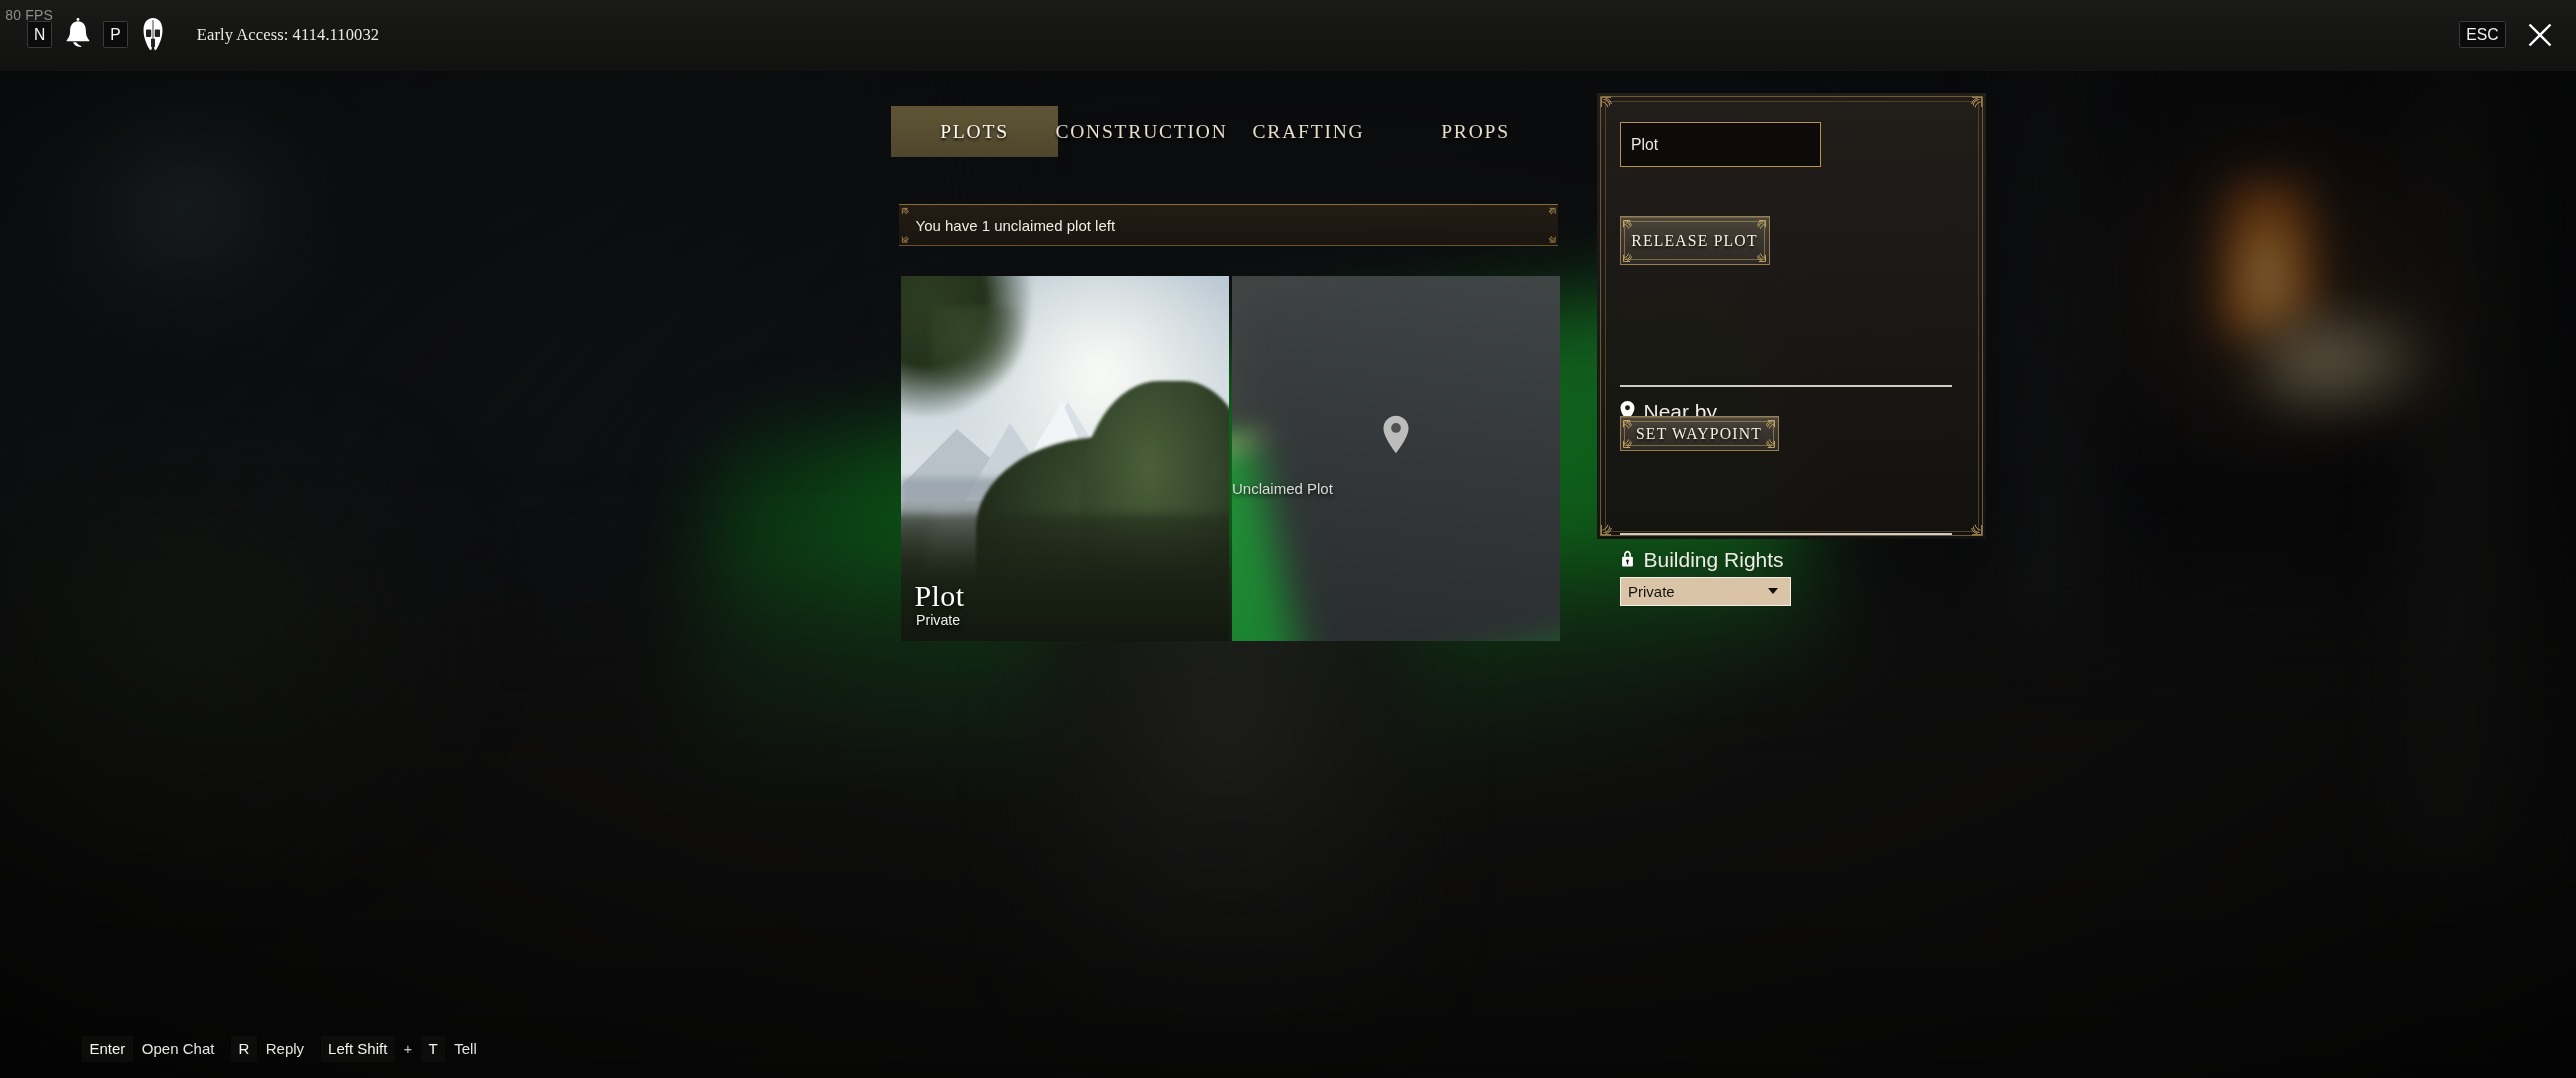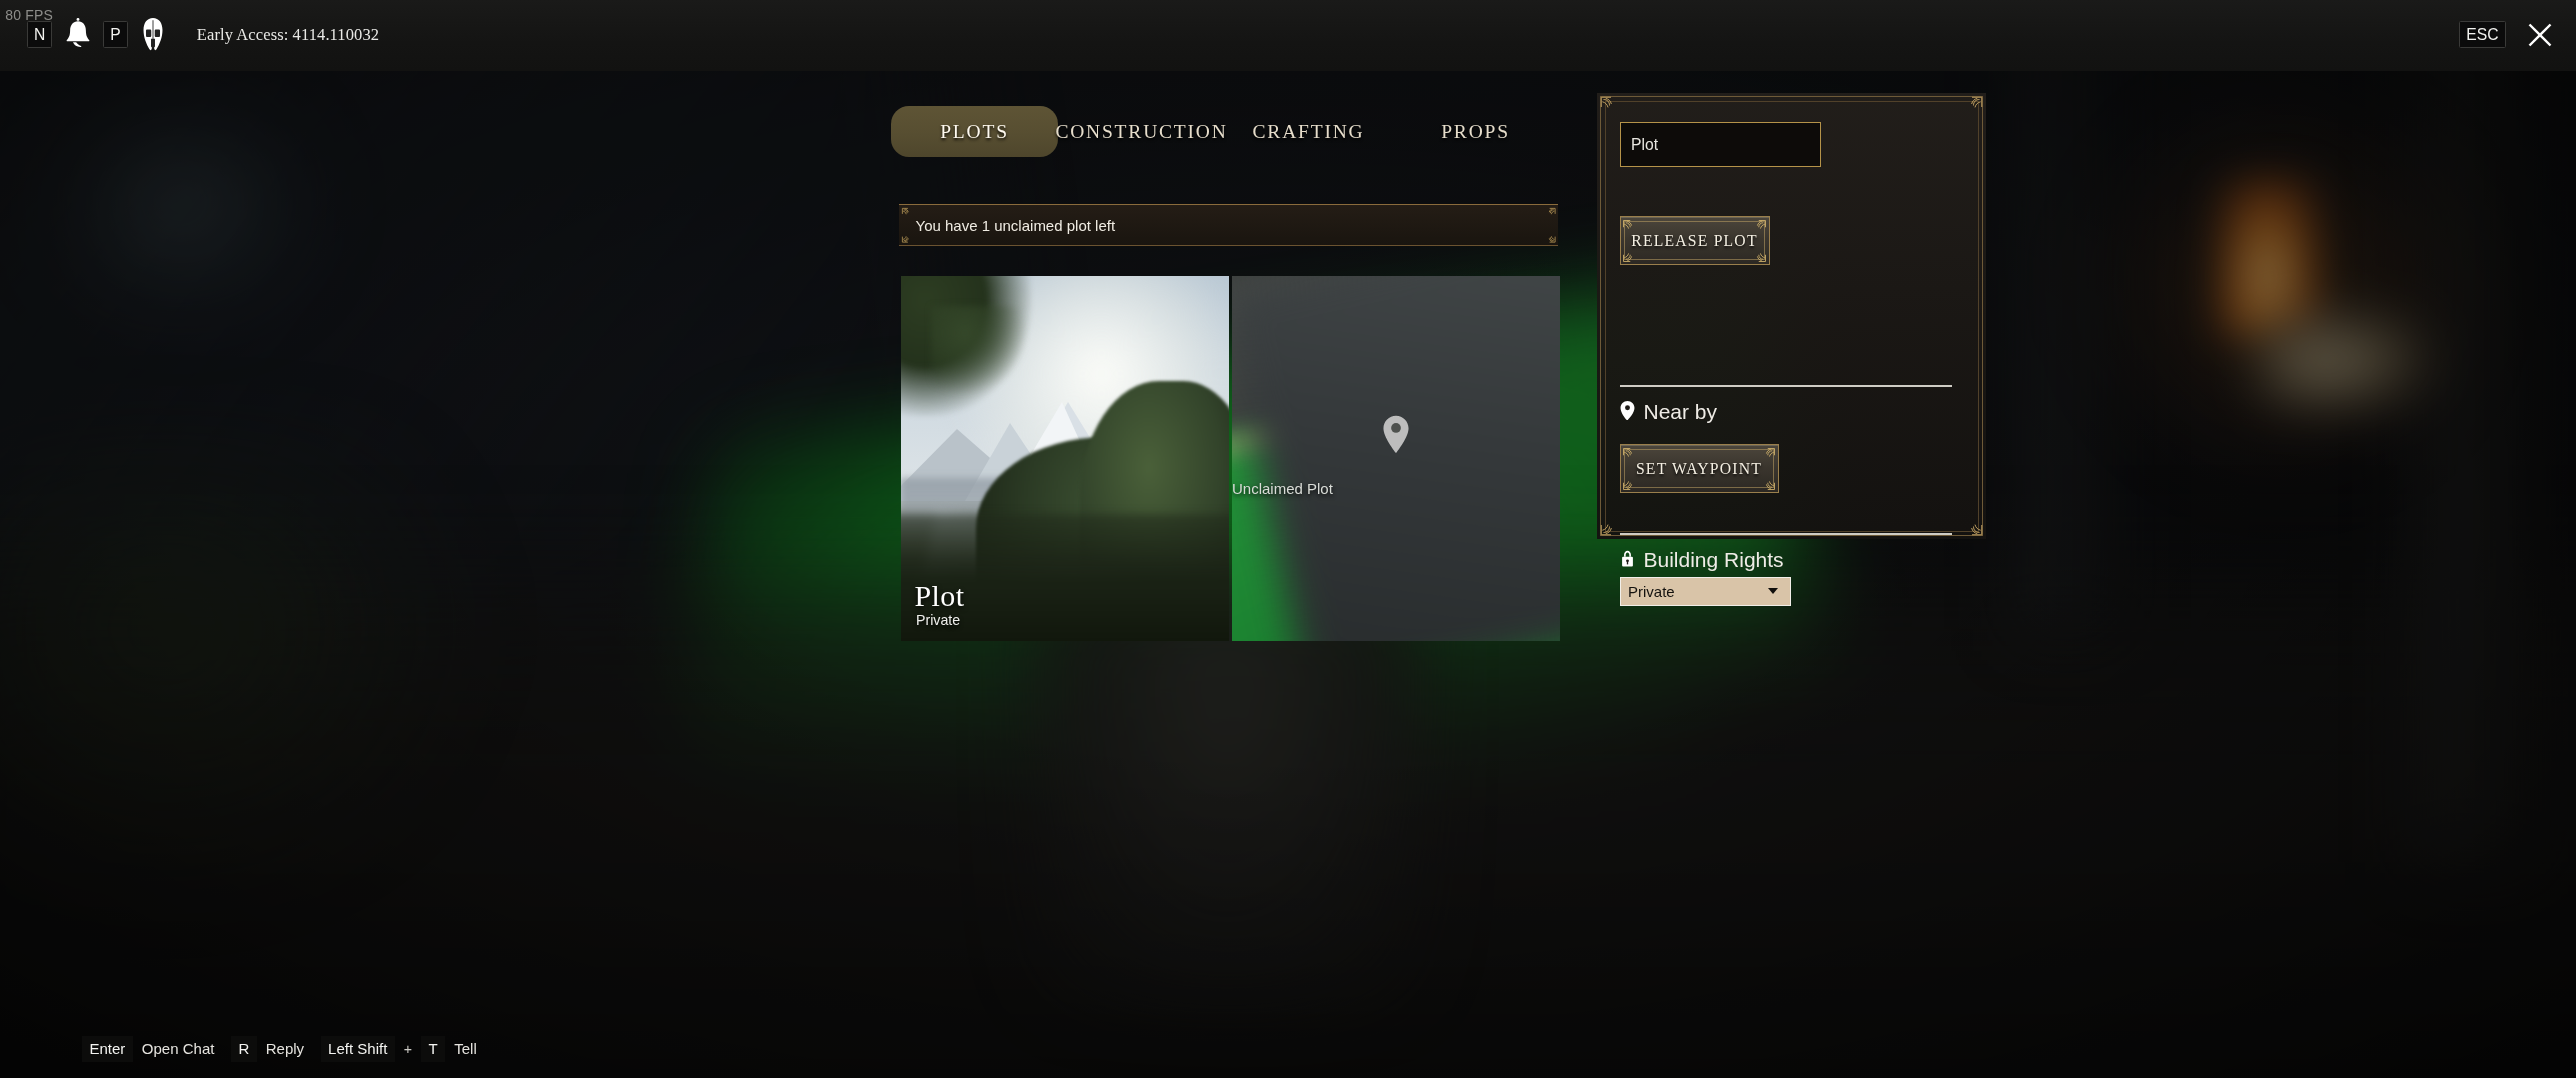--- a/index.html
+++ b/index.html
@@ -145,21 +145,20 @@
   }
   .tab {
     width:167px; height:51px;
     display:flex; align-items:center; justify-content:center;
     color:#e6ddcb;
     font-family:"Liberation Serif", serif;
     font-size:19.5px;
     letter-spacing:1.8px;
     cursor:pointer;
     text-shadow:0 1.5px 3px rgba(0,0,0,.9);
-    border-radius:18px;
   }
   .tab.active {
     background:linear-gradient(180deg, #5e5435 0%, #574e31 55%, #4e462c 100%);
     color:#fffaf0;
   }
 
   
   #banner {
     position:absolute; left:899px; top:204px; width:659px; height:42px;
     background:linear-gradient(180deg, rgba(38,30,22,.93) 0%, rgba(26,21,15,.95) 100%);
@@ -319,21 +318,21 @@
     position:absolute; inset:3.7px; border:0.7px solid rgba(190,160,100,.55);
     pointer-events:none;
   }
   .bknot { position:absolute; width:18px; height:18px; pointer-events:none; }
   .bknot.tl { left:1.5px;  top:1.5px; }
   .bknot.tr { right:1.5px; top:1.5px;  transform:scaleX(-1); }
   .bknot.bl { left:1.5px;  bottom:1.5px; transform:scaleY(-1); }
   .bknot.br { right:1.5px; bottom:1.5px; transform:scale(-1,-1); }
 
   #btn-release  { left:22.5px; top:123px; width:150px; height:49px; }
-  #btn-waypoint { left:22.5px; top:351px; width:159px; height:49px; }
+  #btn-waypoint { left:22.5px; top:323px; width:159px; height:35px; }
 
   .divider {
     position:absolute; left:22.5px; width:332px; height:1.5px;
     background:#cfccc4;
   }
   #div1 { top:292px; }
   #div2 { top:440px; }
 
   .section-row {
     position:absolute; left:22.5px; display:flex; align-items:center; gap:9px;

